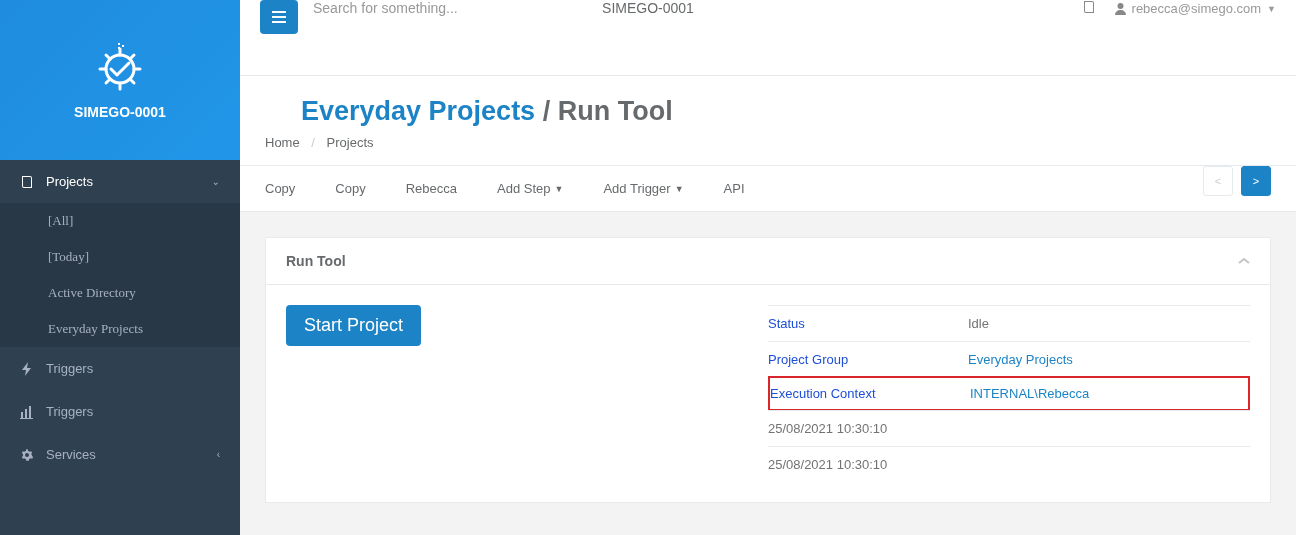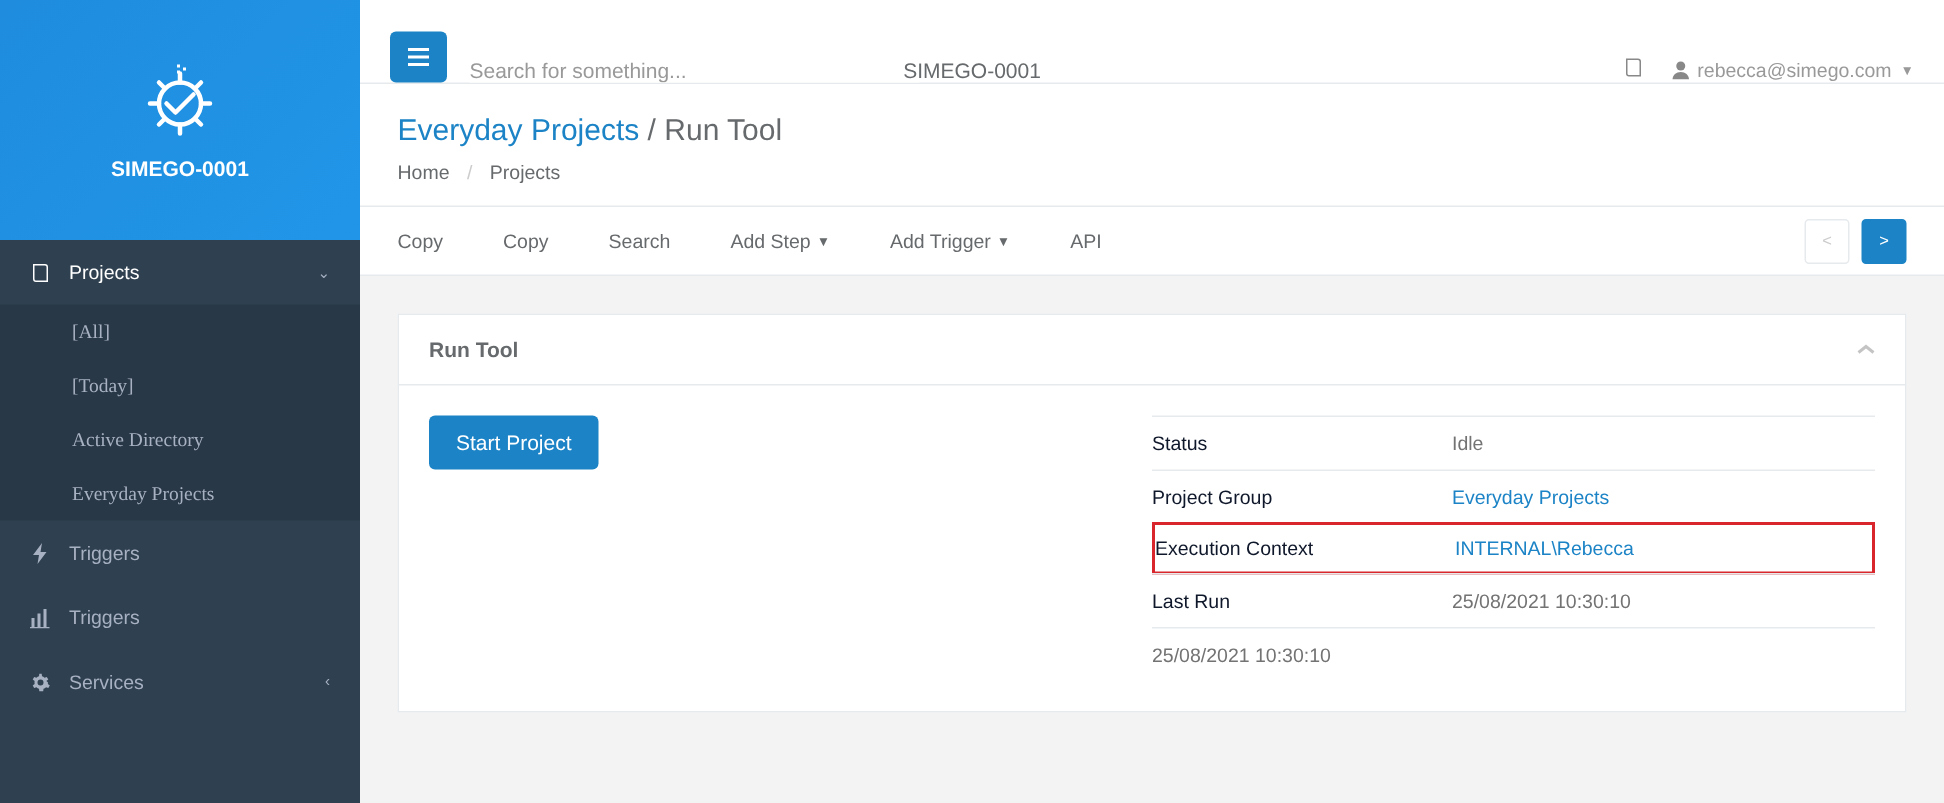--- a/index.html
+++ b/index.html
@@ -14,33 +14,33 @@
 .nav-item.active { color: #fff; }
 .nav-item .icon { width: 18px; margin-right: 8px; display: inline-flex; }
 .nav-item .chevron { margin-left: auto; font-size: 10px; color: #a7b1c2; }
 .nav-sub { background: #293846; }
 .nav-sub-item { padding: 10px 20px 10px 48px; color: #a7b1c2; cursor: pointer; font-size: 13px; font-family: Liberation Serif, serif; }
 
 
 .main { margin-left: 240px; background: #f3f3f4; min-height: 535px; }
 
 
-.topbar { background: #fff; height: 56px; display: flex; align-items: flex-end; padding: 0 20px; border-bottom: 1px solid #e7eaec; }
+.topbar { background: #fff; height: 76px; display: flex; align-items: flex-start; padding: 0 20px; border-bottom: 1px solid #e7eaec; }
 .hamburger { background: #1c84c6; color: #fff; border: none; border-radius: 4px; width: 38px; height: 34px; display: flex; align-items: center; justify-content: center; cursor: pointer; margin-right: 15px; }
 .search-input { border: none; outline: none; font-size: 14px; color: #676a6c; flex: 0 0 300px; }
 .search-input::placeholder { color: #999; }
 .topbar-title { position: absolute; left: 50%; transform: translateX(-50%); font-size: 14px; color: #676a6c; }
 .topbar-right { margin-left: auto; display: flex; align-items: center; color: #999; font-size: 13px; }
 .topbar-right .icon { margin-right: 18px; color: #888; }
 .user-link { display: flex; align-items: center; color: #999; cursor: pointer; }
 .user-link .caret { margin-left: 6px; font-size: 9px; }
 
 
 .page-heading { background: #fff; padding: 20px 25px 15px; border-bottom: 1px solid #e7eaec; }
-.page-title { font-size: 20px; font-weight: 400; }
+.page-title { font-size: 27px; font-weight: 700; margin-left: 36px; }
 .page-title .tprimary { color: #1c84c6; }
 .page-title .tsecondary { color: #676a6c; }
 .breadcrumb { margin-top: 8px; font-size: 13px; color: #676a6c; }
 .breadcrumb .sep { margin: 0 8px; color: #ccc; }
 .page-nav { position: absolute; right: 25px; top: 90px; display: flex; gap: 8px; }
 .page-nav-btn { width: 30px; height: 30px; border: 1px solid #e7eaec; border-radius: 3px; background: #fff; color: #ccc; display: flex; align-items: center; justify-content: center; cursor: pointer; font-size: 11px; }
 .page-nav-btn.primary { background: #1c84c6; border-color: #1c84c6; color: #fff; }
 
 
 .toolbar { background: #fff; border-bottom: 1px solid #e7eaec; padding: 0 25px; display: flex; gap: 40px; }
@@ -48,26 +48,26 @@
 .toolbar-item .caret { margin-left: 4px; font-size: 9px; }
 
 
 .content { padding: 25px; }
 .panel { background: #fff; border: 1px solid #e7eaec; }
 .panel-header { padding: 15px 20px; border-bottom: 1px solid #e7eaec; display: flex; align-items: center; }
 .panel-title { font-size: 14px; color: #676a6c; font-weight: 600; }
 .panel-collapse { margin-left: auto; color: #c4c4c4; font-size: 12px; cursor: pointer; }
 .panel-body { padding: 20px; display: flex; }
 .panel-left { flex: 0 0 50%; }
-.btn-primary { background: #1c84c6; color: #fff; border: none; border-radius: 4px; padding: 10px 18px; font-size: 14px; cursor: pointer; }
+.btn-primary { background: #1c84c6; color: #fff; border: none; border-radius: 4px; padding: 10px 18px; font-size: 18px; cursor: pointer; }
 .panel-right { flex: 1; }
 .info-table { width: 100%; }
 .info-row { display: flex; padding: 10px 0; border-top: 1px solid #e7eaec; font-size: 13px; }
 .info-row:first-child { border-top: 1px solid #e7eaec; }
-.info-label { flex: 0 0 200px; color: #0f172a; }
+.info-label { flex: 0 0 200px; color: #1d4ed8; }
 .info-value { color: #737373; }
 .info-value.link { color: #1c84c6; cursor: pointer; }
 .highlight-row { border: 2px solid #d9262c; padding: 8px 0; margin: -1px 0; }
 </style>
 </head>
 <body>
 
 <div class="sidebar">
   <div class="sidebar-header">
     <div class="logo-icon">
@@ -177,21 +177,21 @@
     </div>
     <div class="page-nav">
       <div class="page-nav-btn">&lt;</div>
       <div class="page-nav-btn primary">&gt;</div>
     </div>
   </div>
 
   <div class="toolbar">
     <div class="toolbar-item">Copy</div>
     <div class="toolbar-item">Copy</div>
-    <div class="toolbar-item">Search</div>
+    <div class="toolbar-item">Rebecca</div>
     <div class="toolbar-item">
       <span>Add Step</span>
       <span class="caret">▼</span>
     </div>
     <div class="toolbar-item">
       <span>Add Trigger</span>
       <span class="caret">▼</span>
     </div>
     <div class="toolbar-item">API</div>
   </div>
@@ -218,21 +218,20 @@
             </div>
             <div class="info-row">
               <div class="info-label">Project Group</div>
               <div class="info-value link">Everyday Projects</div>
             </div>
             <div class="info-row highlight-row">
               <div class="info-label">Execution Context</div>
               <div class="info-value link">INTERNAL\Rebecca</div>
             </div>
             <div class="info-row">
-              <div class="info-label">Last Run</div>
               <div class="info-value">25/08/2021 10:30:10</div>
             </div>
             <div class="info-row">
               <div class="info-value">25/08/2021 10:30:10</div>
             </div>
           </div>
         </div>
       </div>
     </div>
   </div>

